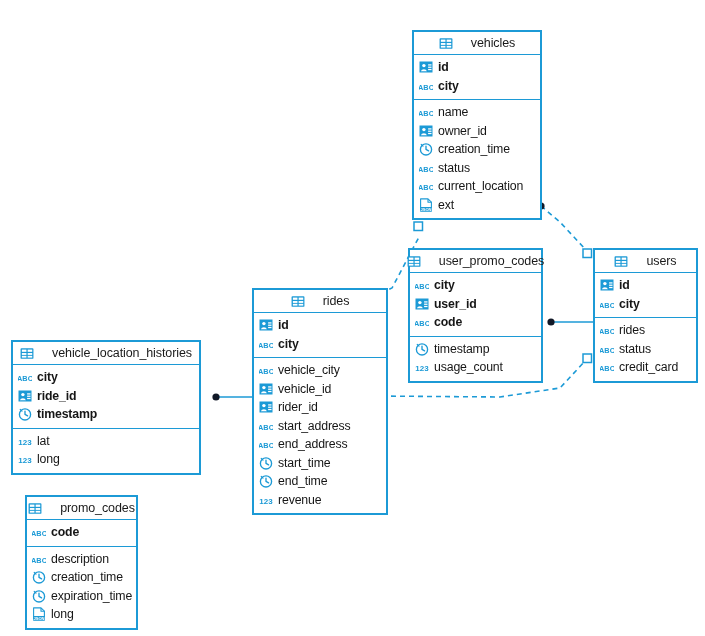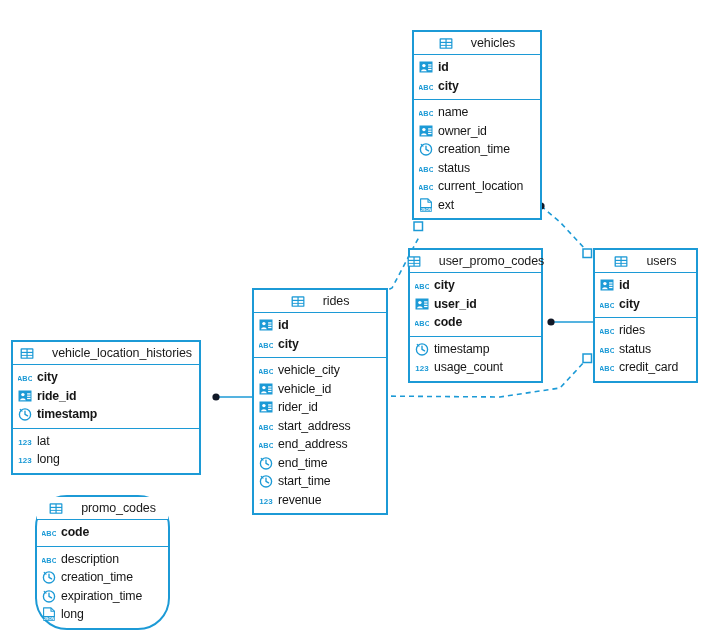--- a/index.html
+++ b/index.html
@@ -436,31 +436,31 @@
           <span class="col-name">end_address</span>
         </div>
         <div class="column">
           <span class="icon">
             <svg width="14" height="14" viewBox="0 0 14 14">
               <circle cx="7" cy="7.4" r="5.6" fill="none" stroke="#1c9ad6" stroke-width="1.35"></circle>
               <path d="M7 4.2 V7.4 L9.6 8.9" fill="none" stroke="#1c9ad6" stroke-width="1.35" stroke-linecap="round" stroke-linejoin="round"></path>
               <path d="M2.2 2.4 L4.0 4.1" stroke="#1c9ad6" stroke-width="1.2" stroke-linecap="round"></path>
             </svg>
           </span>
-          <span class="col-name">end_time</span>
+          <span class="col-name">start_time</span>
         </div>
         <div class="column">
           <span class="icon">
             <svg width="14" height="14" viewBox="0 0 14 14">
               <circle cx="7" cy="7.4" r="5.6" fill="none" stroke="#1c9ad6" stroke-width="1.35"></circle>
               <path d="M7 4.2 V7.4 L9.6 8.9" fill="none" stroke="#1c9ad6" stroke-width="1.35" stroke-linecap="round" stroke-linejoin="round"></path>
               <path d="M2.2 2.4 L4.0 4.1" stroke="#1c9ad6" stroke-width="1.2" stroke-linecap="round"></path>
             </svg>
           </span>
-          <span class="col-name">start_time</span>
+          <span class="col-name">end_time</span>
         </div>
         <div class="column">
           <span class="icon">
             <svg width="14" height="14" viewBox="0 0 14 14">
               <text x="7" y="10.8" font-size="8" font-family="Liberation Sans, sans-serif" font-weight="bold" fill="#1c9ad6" text-anchor="middle">123</text>
             </svg>
           </span>
           <span class="col-name">revenue</span>
         </div>
       </div>
@@ -525,21 +525,21 @@
         <div class="column">
           <span class="icon">
             <svg width="14" height="14" viewBox="0 0 14 14">
               <text x="7" y="10.8" font-size="8" font-family="Liberation Sans, sans-serif" font-weight="bold" fill="#1c9ad6" text-anchor="middle">123</text>
             </svg>
           </span>
           <span class="col-name">long</span>
         </div>
       </div>
     </div>
-    <div class="entity" style="left: 35px; top: 495px; width: 135px; border-radius: 32px;">
+    <div class="entity" style="left: 25px; top: 495px; width: 113px;">
       <div class="entity-title">
         <span class="icon">
           <svg width="15" height="13" viewBox="0 0 15 13">
             <rect x="0.6" y="0.8" width="13.8" height="11.4" rx="1" fill="#1c9ad6"></rect>
             <rect x="2" y="2.3" width="4.9" height="2.4" fill="#ffffff"></rect>
             <rect x="8.2" y="2.3" width="4.9" height="2.4" fill="#ffffff"></rect>
             <rect x="2" y="6" width="4.9" height="2" fill="#ffffff"></rect>
             <rect x="8.2" y="6" width="4.9" height="2" fill="#ffffff"></rect>
             <rect x="2" y="9" width="4.9" height="1.9" fill="#ffffff"></rect>
             <rect x="8.2" y="9" width="4.9" height="1.9" fill="#ffffff"></rect>

